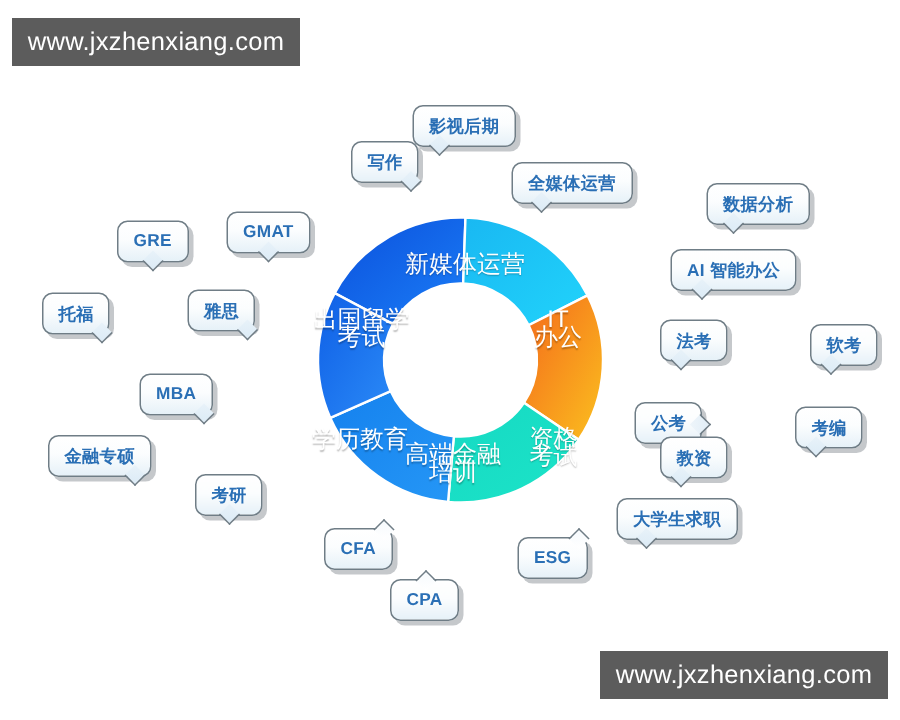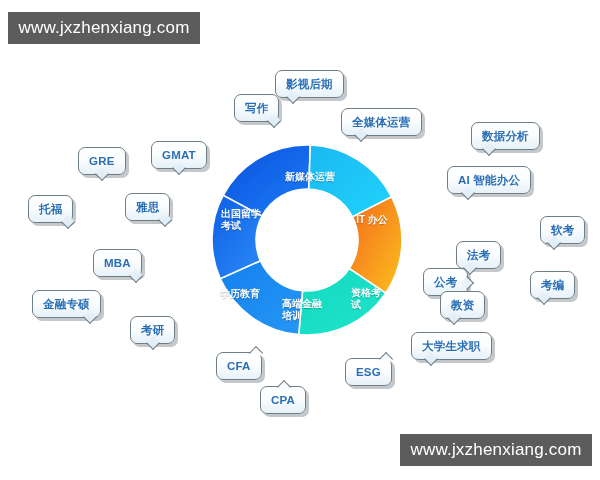--- a/index.html
+++ b/index.html
@@ -51,23 +51,24 @@
     top: 142px;
     width: 196px;
     height: 196px;
     z-index: 20;
   }
   #donut-svg { display:block; width:196px; height:196px; overflow: visible; }
 
   .seg-label {
     position: absolute;
     color: #ffffff;
-    font-size: 10px;
-    font-weight: bold;
+    font-size: 16px;
+    font-weight: normal;
     line-height: 12px;
+    text-align: center;
     white-space: pre-line;
     text-shadow: 0 1px 1px rgba(0,0,0,0.28);
     pointer-events: none;
     transform: translate(-50%, -50%);
     font-family: "Liberation Sans", "DejaVu Sans", sans-serif;
   }
 
   
   .bubble {
     position: absolute;
@@ -211,21 +212,21 @@
         <span class="tail tail-l"></span>
       </div>
       <div class="bubble t-down" style="left: 28px; top: 195px;">
         <span>托福</span>
         <span class="tail tail-r"></span>
       </div>
       <div class="bubble t-down" style="left: 125px; top: 193px;">
         <span>雅思</span>
         <span class="tail tail-r"></span>
       </div>
-      <div class="bubble t-down" style="left: 456px; top: 213px; margin-top: 28px;">
+      <div class="bubble t-down" style="left: 440px; top: 213px;">
         <span>法考</span>
         <span class="tail tail-l"></span>
       </div>
       <div class="bubble t-down" style="left: 540px; top: 216px;">
         <span>软考</span>
         <span class="tail tail-l"></span>
       </div>
       <div class="bubble t-down" style="left: 93px; top: 249px;">
         <span>MBA</span>
         <span class="tail tail-r"></span>

